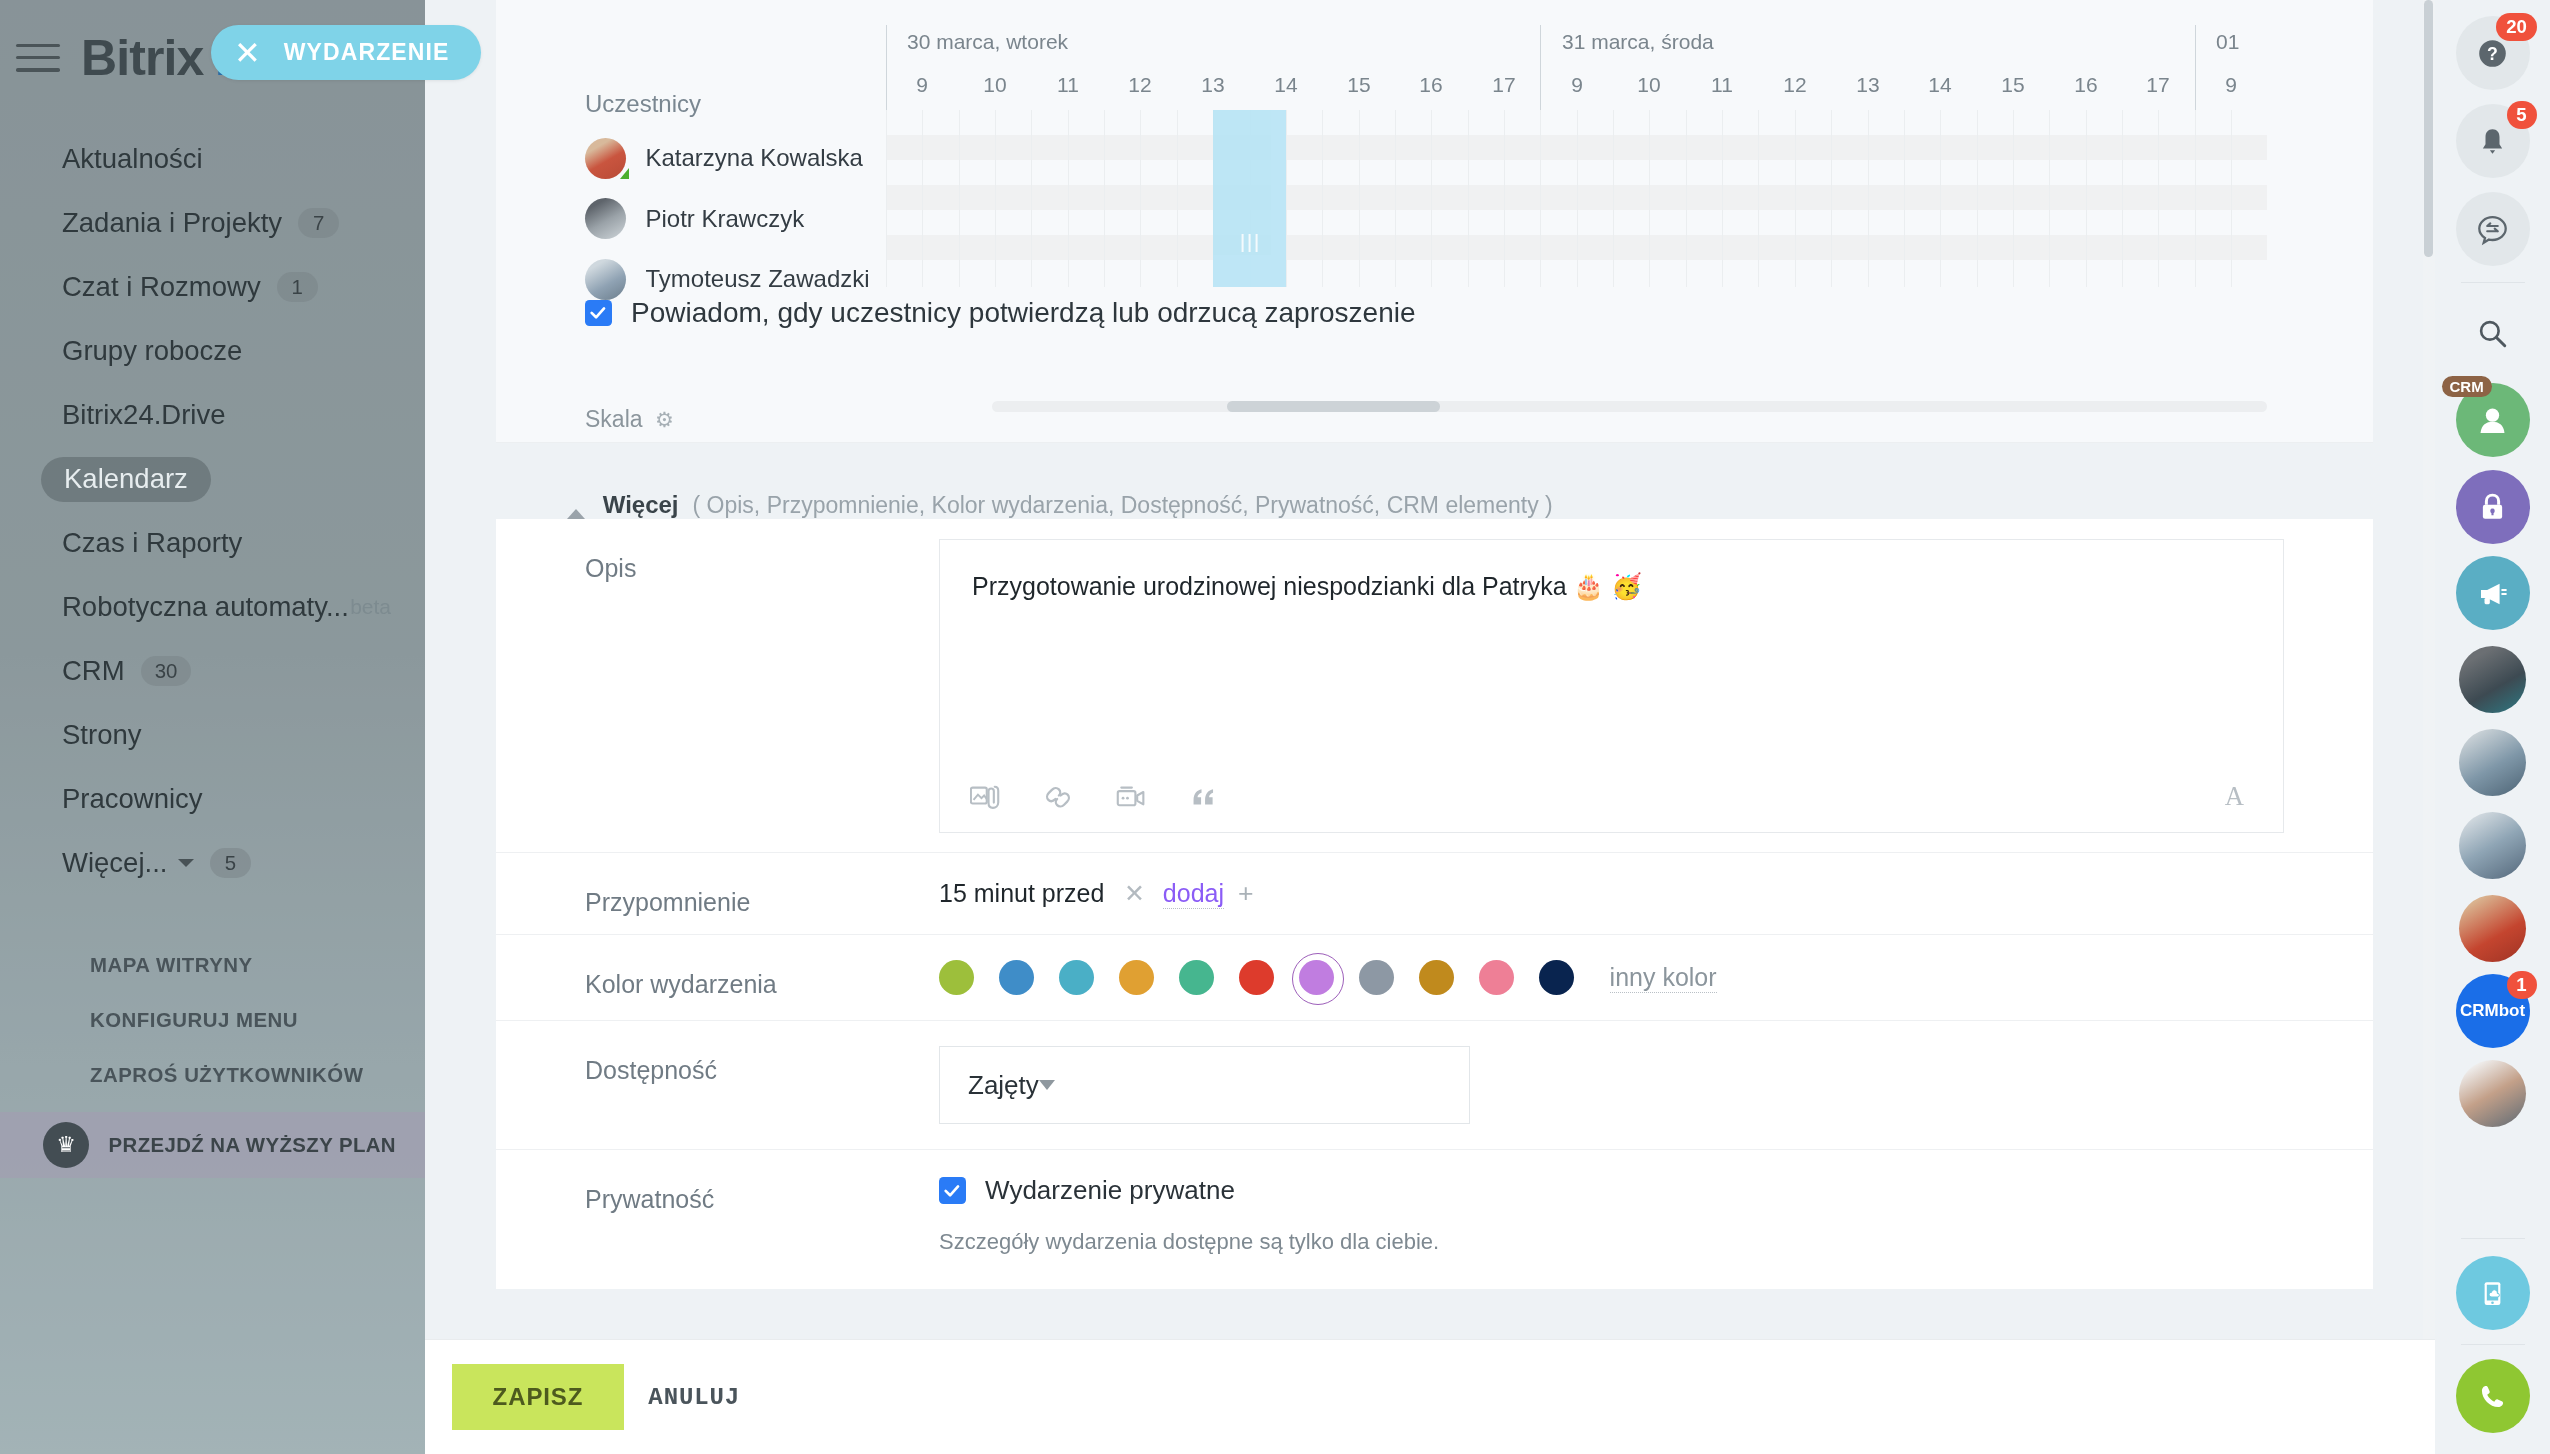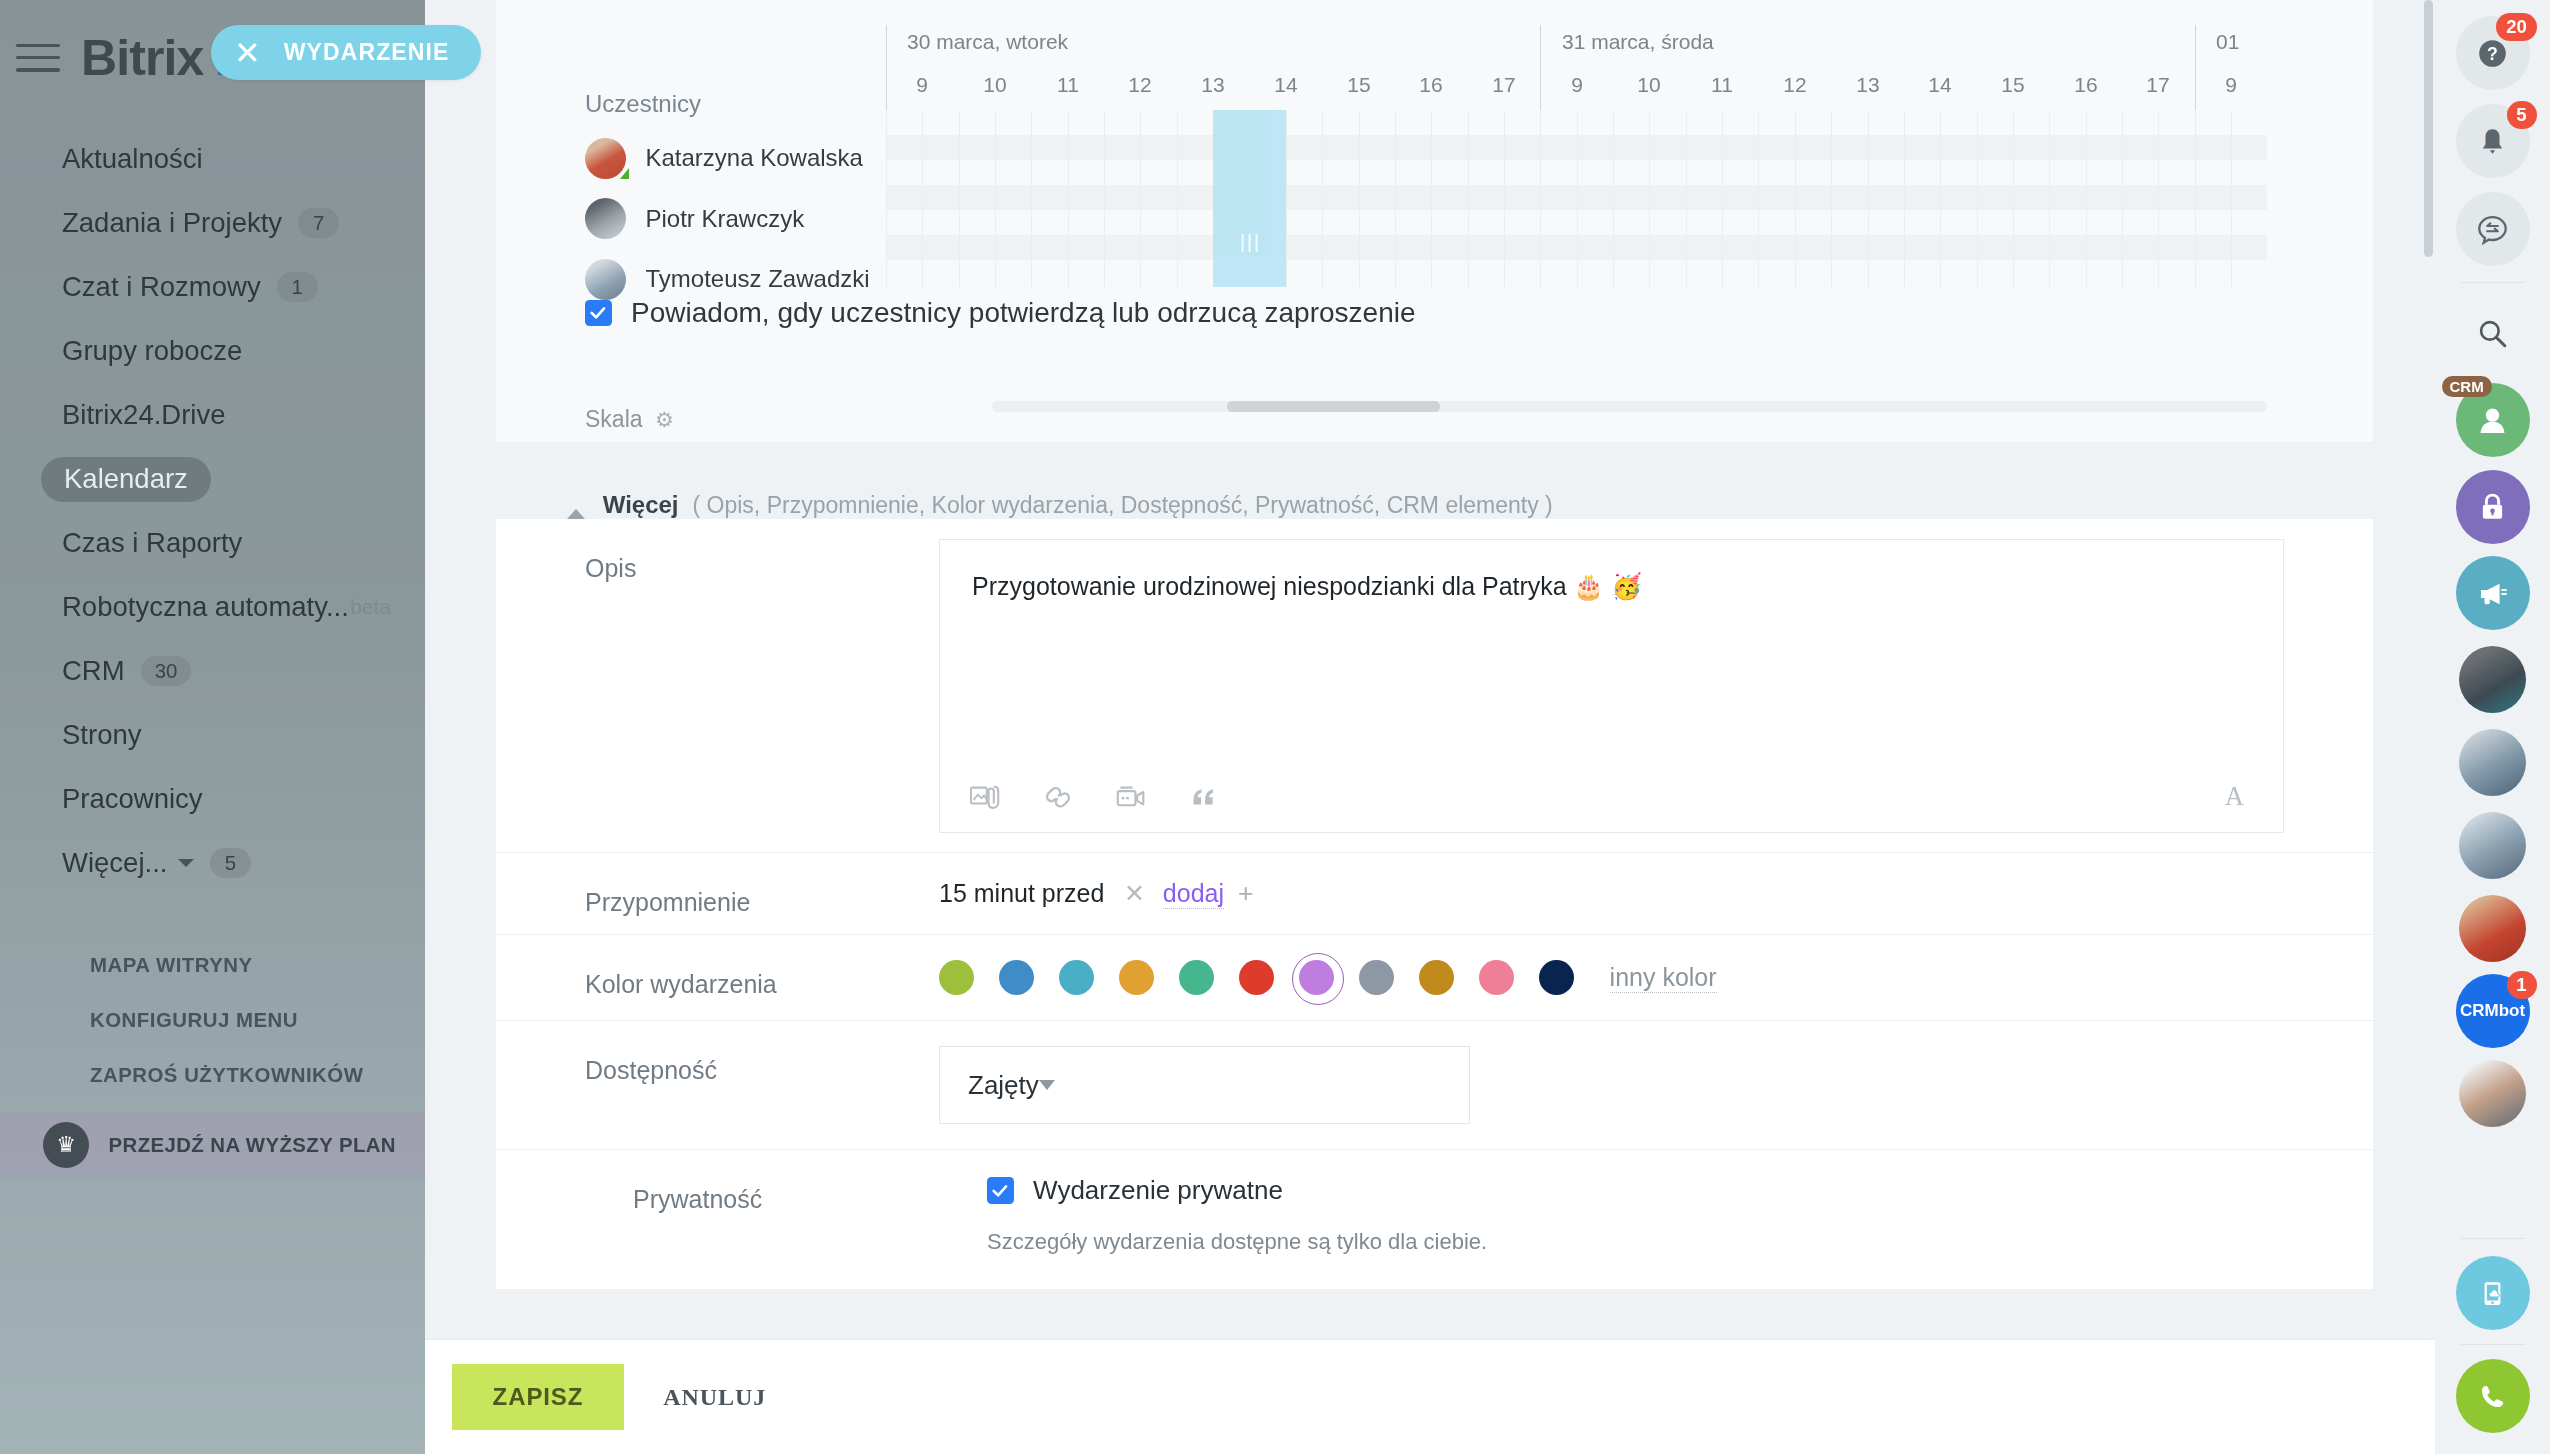--- a/index.html
+++ b/index.html
@@ -192,21 +192,21 @@
   .more-word { font-size: 24px; font-weight: bold; color: #3a444a; margin-right: 14px; }
   .more-list { font-size: 23px; color: #99a3aa; }
 
   
   #fields-card { background: #fff; padding-bottom: 8.9px; }
   .field-row {
     display: flex; align-items: flex-start;
     padding: 0 89px 0 89px;
     border-bottom: 0.9px solid #eef0f2;
   }
-  .field-row:last-child { border-bottom: none; margin-left: 48px; }
+  .field-row:last-child { border-bottom: none; }
   .field-label {
     width: 354px; flex: 0 0 354px;
     font-size: 25px; color: #707b84;
     padding-top: 35px;
   }
   .field-body { flex: 1; padding-top: 25px; padding-bottom: 25px; }
 
   
   #desc-row .field-body { padding-top: 19.5px; padding-bottom: 19.5px; }
   .desc-box {
@@ -280,23 +280,23 @@
     display: flex; align-items: center; padding-left: 26.6px;
     z-index: 30;
   }
   #save-btn {
     background: #c9e55c; color: #4d5a1e;
     border: none; height: 66px; padding: 0 41px;
     font-size: 24px; font-weight: bold; letter-spacing: 0.9px;
     cursor: pointer; font-family: "Liberation Sans", sans-serif;
   }
   #cancel-btn {
-    background: none; border: none; margin-left: 39px;
+    background: none; border: none; margin-left: 24px;
     font-size: 24px; font-weight: bold; letter-spacing: 0.9px;
-    color: #4a545b; cursor: pointer; font-family: Liberation Serif, serif;
+    color: #4a545b; cursor: pointer; font-family: Liberation Mono, monospace;
   }
 
   
   #right-rail {
     position: absolute; right: 0; top: 0;
     width: 115px; height: 1454px;
     background: #eef2f5;
     display: flex; flex-direction: column; align-items: center;
   }
   .rail-btn {

